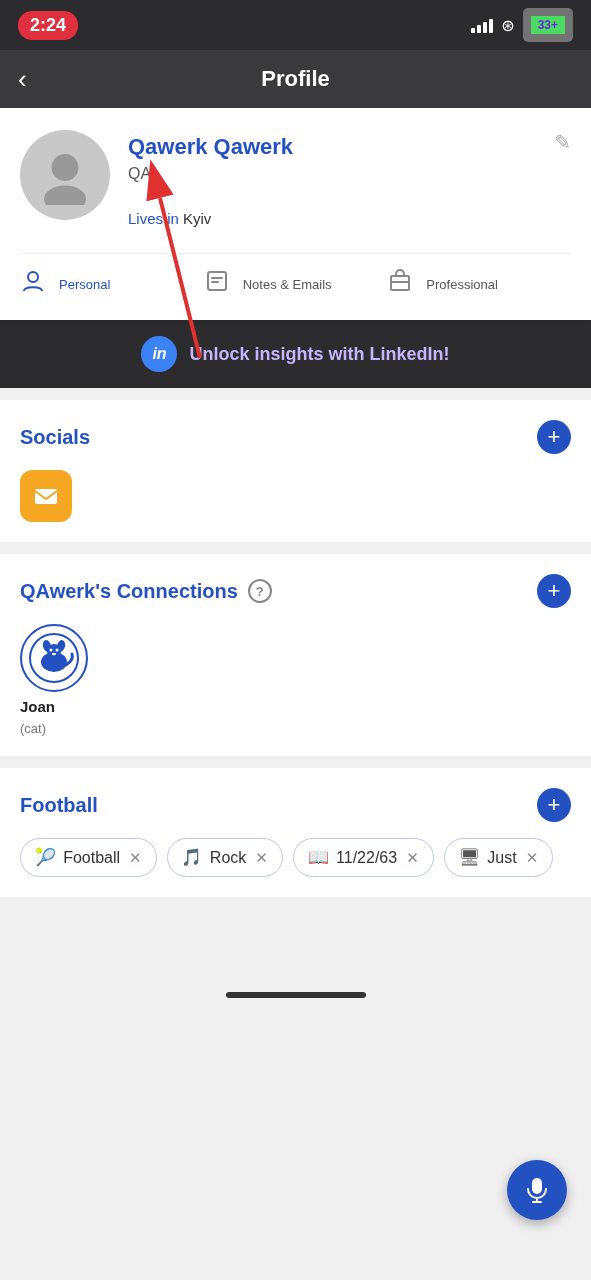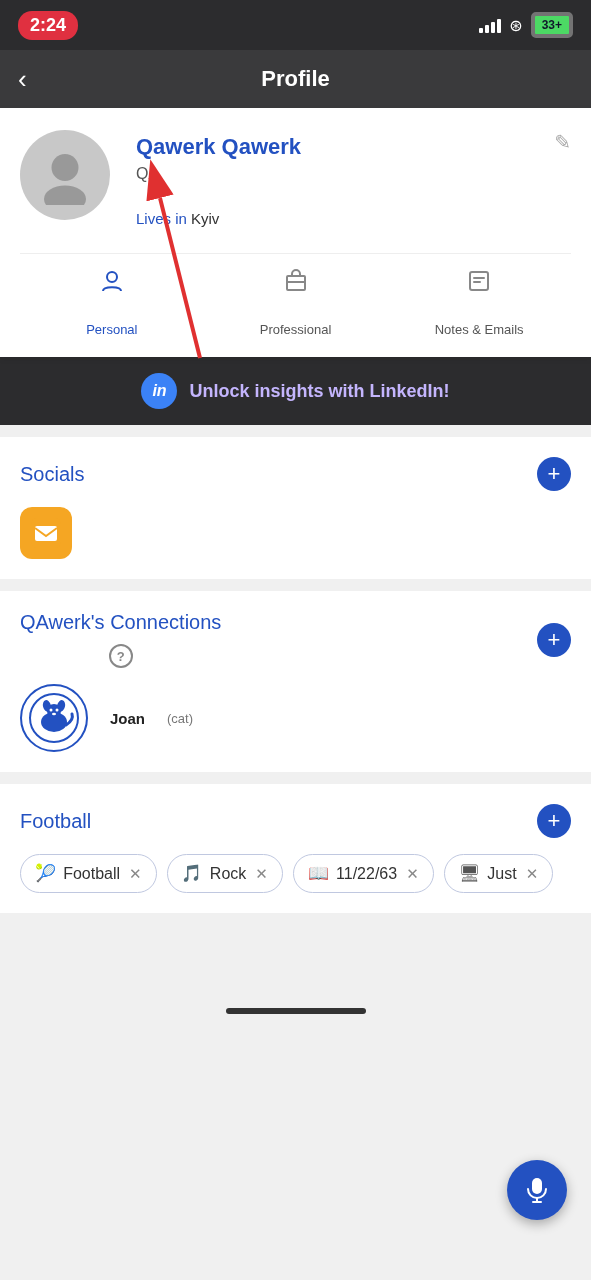--- a/index.html
+++ b/index.html
@@ -46,26 +46,26 @@
       width: 4px;
       background: white;
       border-radius: 1px;
     }
     .wifi-icon {
       font-size: 16px;
       color: white;
     }
     .battery-box {
       background: #4cd964;
-      color: #0f172a;
+      color: #6d28d9;
       font-size: 12px;
       font-weight: 700;
       padding: 2px 7px;
       border-radius: 5px;
-      border: 4px solid #737373;
+      border: 8px solid #737373;
     }
 
     
     .header {
       background: #3a3a3c;
       height: 58px;
       display: flex;
       align-items: center;
       justify-content: center;
       position: relative;
@@ -87,21 +87,21 @@
     
     .profile-card {
       background: white;
       margin: 0;
       padding: 22px 20px 20px 20px;
       box-shadow: 0 2px 6px rgba(0,0,0,0.08);
     }
     .profile-top {
       display: flex;
       align-items: flex-start;
-      gap: 26px;
+      gap: 18px;
       position: relative;
     }
     .avatar {
       width: 90px;
       height: 90px;
       border-radius: 50%;
       background: #c8c8c8;
       display: flex;
       align-items: center;
       justify-content: center;
@@ -148,23 +148,23 @@
     
     .profile-tabs {
       display: flex;
       justify-content: space-around;
       margin-top: 22px;
       border-top: 1px solid #eee;
       padding-top: 14px;
     }
     .tab-item {
       display: flex;
-      flex-direction: column;
-      align-items: center;
-      gap: 22px;
+      flex-direction: row;
+      align-items: center;
+      gap: 13px;
       cursor: pointer;
       flex: 1;
     }
     .tab-icon {
       font-size: 24px;
       color: #444;
     }
     .tab-label {
       font-size: 13px;
       color: #555;
@@ -212,27 +212,26 @@
     }
     .section-header {
       display: flex;
       align-items: center;
       justify-content: space-between;
       margin-bottom: 16px;
     }
     .section-title {
       color: #2351c1;
       font-size: 20px;
-      font-weight: 400;
+      font-weight: 700;
     }
     .section-title-row {
       display: flex;
       align-items: center;
       gap: 10px;
-      flex-direction: column;
     }
     .add-button {
       width: 34px;
       height: 34px;
       background: #2351c1;
       border-radius: 50%;
       display: flex;
       align-items: center;
       justify-content: center;
       color: white;
@@ -265,22 +264,22 @@
       cursor: pointer;
     }
     .email-badge svg {
       width: 30px;
       height: 30px;
     }
 
     
     .connection-item {
       display: flex;
-      align-items: center;
-      gap: 22px;
+      flex-direction: column;
+      gap: 6px;
       cursor: pointer;
     }
     .connection-avatar {
       width: 68px;
       height: 68px;
       border-radius: 50%;
       border: 2px solid #2351c1;
       display: flex;
       align-items: center;
       justify-content: center;
@@ -419,35 +418,35 @@
         <svg width="26" height="26" viewBox="0 0 26 26" fill="none">
           <circle cx="13" cy="9" r="5" stroke="#2351c1" stroke-width="2" fill="none"></circle>
           <path d="M4 23c0-5 18-5 18 0" stroke="#2351c1" stroke-width="2" fill="none"></path>
         </svg>
       </span>
       <span class="tab-label">Personal</span>
     </div>
     <div class="tab-item">
       <span class="tab-icon">
         <svg width="26" height="26" viewBox="0 0 26 26" fill="none">
+          <rect x="4" y="4" width="18" height="18" rx="2" stroke="#888" stroke-width="2" fill="none"></rect>
+          <path d="M8 10h10M8 14h6" stroke="#888" stroke-width="2" stroke-linecap="round"></path>
+        </svg>
+      </span>
+      <span class="tab-label">Notes &amp; Emails</span>
+    </div>
+    <div class="tab-item">
+      <span class="tab-icon">
+        <svg width="26" height="26" viewBox="0 0 26 26" fill="none">
           <rect x="4" y="8" width="18" height="14" rx="1" stroke="#888" stroke-width="2" fill="none"></rect>
           <path d="M9 8V6a4 4 0 018 0v2" stroke="#888" stroke-width="2" fill="none"></path>
           <line x1="4" y1="14" x2="22" y2="14" stroke="#888" stroke-width="2"></line>
         </svg>
       </span>
       <span class="tab-label">Professional</span>
-    </div>
-    <div class="tab-item">
-      <span class="tab-icon">
-        <svg width="26" height="26" viewBox="0 0 26 26" fill="none">
-          <rect x="4" y="4" width="18" height="18" rx="2" stroke="#888" stroke-width="2" fill="none"></rect>
-          <path d="M8 10h10M8 14h6" stroke="#888" stroke-width="2" stroke-linecap="round"></path>
-        </svg>
-      </span>
-      <span class="tab-label">Notes &amp; Emails</span>
     </div>
   </div>
 </div>
 
 <div class="linkedin-banner">
   <div class="linkedin-circle">in</div>
   <span class="linkedin-text">Unlock insights with LinkedIn!</span>
 </div>
 
 <div class="section">

